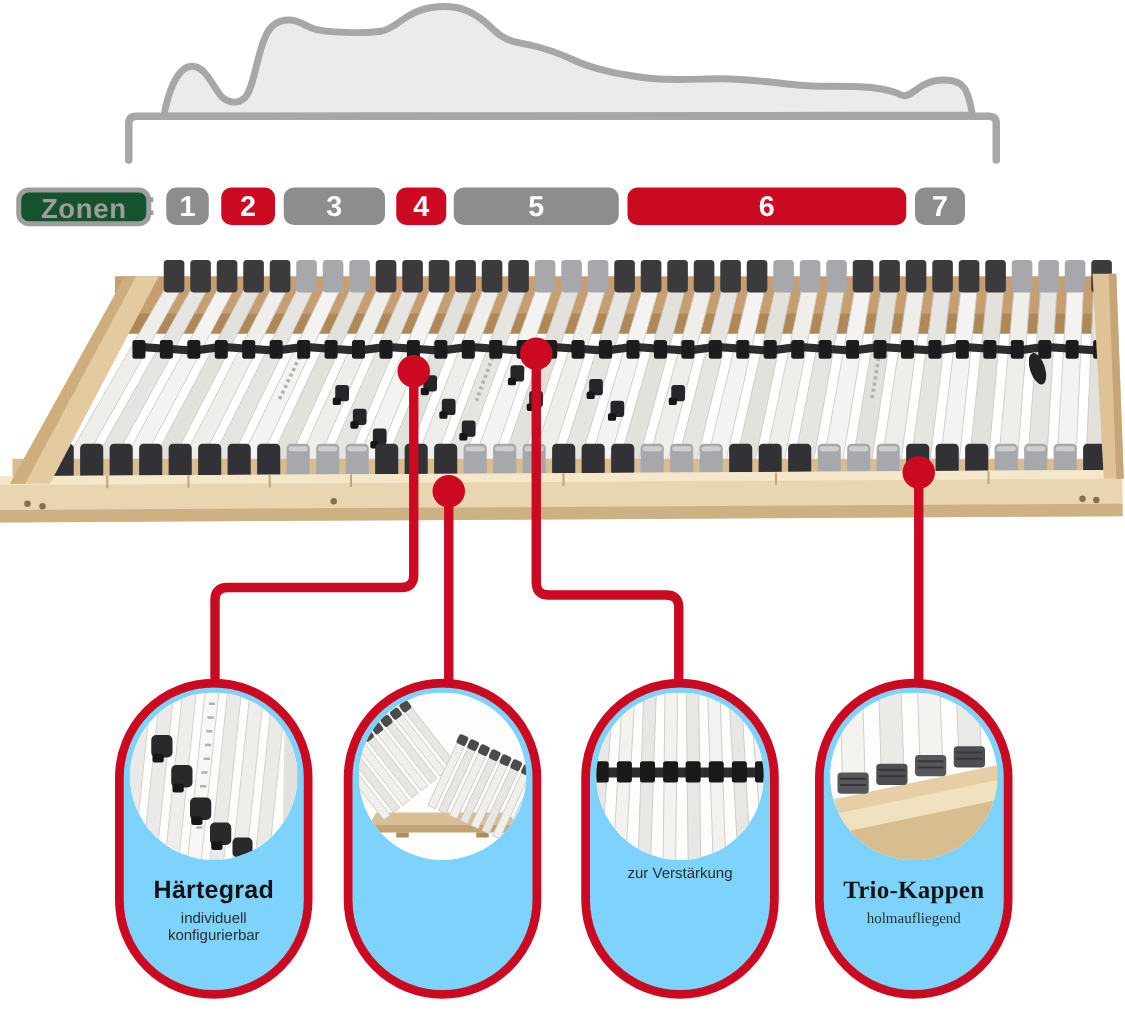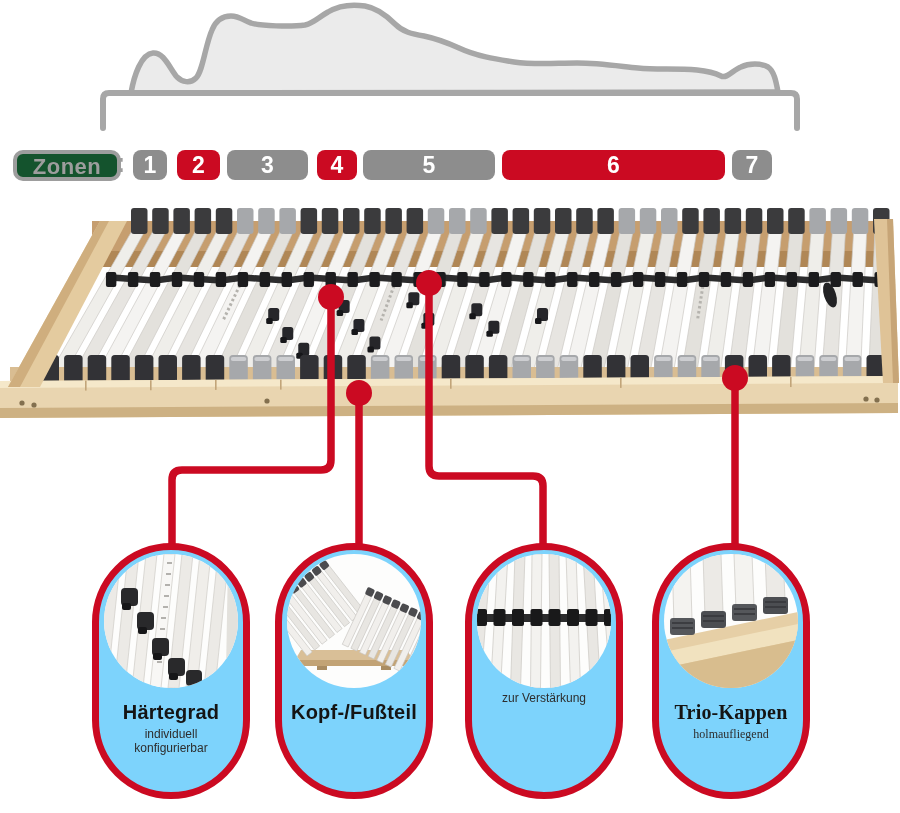--- a/index.html
+++ b/index.html
@@ -427,21 +427,20 @@
             <rect x="20" y="-57" width="8" height="8" rx="2"></rect>
               <rect x="29.5" y="-57" width="8" height="8" rx="2"></rect>
             <rect x="39" y="-57" width="8" height="8" rx="2"></rect>
               <rect x="48.5" y="-57" width="8" height="8" rx="2"></rect>
             <rect x="58" y="-57" width="8" height="8" rx="2"></rect>
               <rect x="67.5" y="-57" width="8" height="8" rx="2"></rect>
           </g>
         </g>
       </svg>
     </div>
-    <div class="c-title">Kopf-/Fußteil</div>
   </div>
 
   <div class="oval" style="left: 465px; border: 7px solid rgb(203, 10, 34);">
     <div class="photo">
       <svg width="134" height="134" viewBox="0 0 134 134">
         <rect width="134" height="134" fill="#fdfdfc"></rect>
         <g stroke="#cfcdc8" stroke-width="0.8">
           <polygon points="4,0 14,0 3.5,134 -6.5,134" fill="#e9e7e3"></polygon>
           <polygon points="21,0 31,0 23.5,134 13.5,134" fill="#f3f2ef"></polygon>
           <polygon points="38,0 48,0 43.5,134 33.5,134" fill="#e9e7e3"></polygon>

